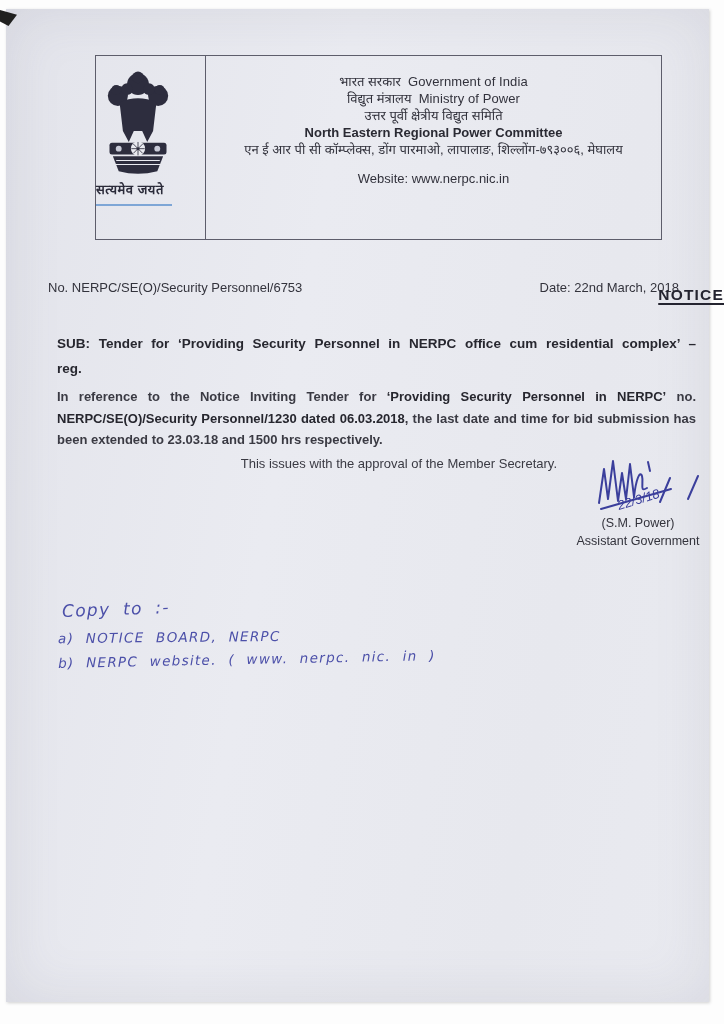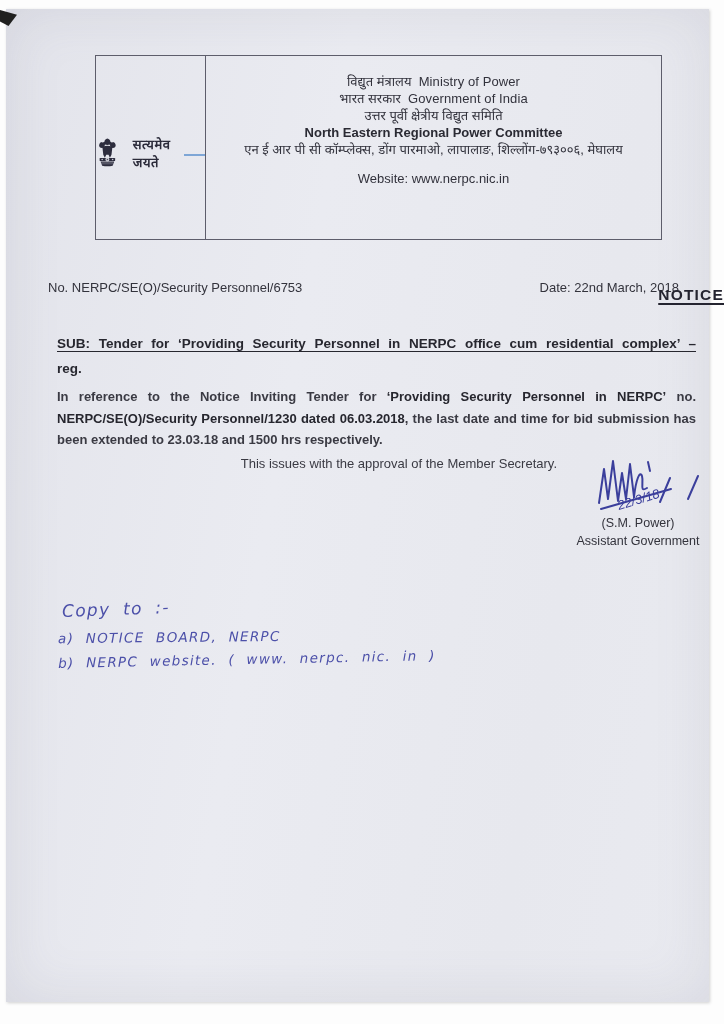--- a/index.html
+++ b/index.html
@@ -20,21 +20,21 @@
     background:#20201f;
     clip-path:polygon(0 0,100% 30%,50% 100%,0 72%);
   }
   
   .letterhead {
     position:absolute; left:95px; top:55px; width:567px; height:185px;
     border:1px solid #5d5d6b; display:flex;
   }
   .emblem-cell {
     width:110px; border-right:1px solid #5d5d6b; flex:none;
-    display:flex; flex-direction:row; align-items:center; padding-top:8px;gap:14px;
+    display:flex; flex-direction:column; padding-top:8px;
   }
   .motto { font-size:13px; font-weight:bold; color:#2b2b3a; margin-top:2px; letter-spacing:0.5px; }
   .motto-underline { width:76px; border-bottom:2px solid #7ea6d6; margin-top:6px; }
   .head-text {
     flex:1; text-align:center; padding-top:17px;
     font-size:13px; line-height:17px; color:#32323c;
   }
   .head-text .en { letter-spacing:0.1px; }
   .hl-bold { font-weight:bold; color:#2a2a33; }
   .head-gap { height:12px; }
@@ -47,21 +47,21 @@
   .notice-title {
     position:absolute; left:0; top:286px; width:724px; text-align:right;
     font-size:15.5px; font-weight:bold; color:#242430; letter-spacing:1.2px;
     text-decoration:underline; text-underline-offset:3px; text-decoration-thickness:2px;
   }
   
   .subject {
     position:absolute; left:57px; top:331px; width:639px;
     font-size:13.5px; font-weight:bold; color:#27272f; line-height:25px;
   }
-  .subject-l1 { text-align:justify; text-align-last:justify; text-decoration:underline; text-underline-offset:3px; }
+  .subject-l1 { text-align:justify; text-align-last:justify; text-underline-offset:3px; }
   .subject-l2 { text-align:left; text-underline-offset:3px; }
   
   .para1 {
     position:absolute; left:57px; top:386px; width:639px;
     font-size:13px; line-height:21.5px; text-align:justify; color:#3a3a43;font-weight:bold;
   }
   .para1 b { color:#26262e; }
   .para2 {
     position:absolute; left:57px; top:456px; width:500px;
     font-size:13px; color:#3a3a43;text-align:right;
@@ -113,22 +113,22 @@
         </g>
         <circle cx="50" cy="101" r="1.8" fill="#2d2d3e"></circle>
         <circle cx="27" cy="101" r="3.5" fill="#c9cbd8"></circle>
         <circle cx="73" cy="101" r="3.5" fill="#c9cbd8"></circle>
         <path d="M24 115 H76 M23 120 H77" stroke="#e9eaf0" stroke-width="1.2" fill="none"></path>
       </svg>
       <div class="motto">सत्यमेव जयते</div>
       <div class="motto-underline"></div>
     </div>
     <div class="head-text">
+      <div><span>भारत  सरकार</span>&nbsp; <span class="en">Government of India</span></div>
       <div><span>विद्युत  मंत्रालय</span>&nbsp; <span class="en">Ministry of Power</span></div>
-      <div><span>भारत  सरकार</span>&nbsp; <span class="en">Government of India</span></div>
       <div>उत्तर  पूर्वी  क्षेत्रीय  विद्युत  समिति</div>
       <div class="hl-bold">North Eastern Regional Power Committee</div>
       <div>एन ई आर पी सी कॉम्प्लेक्स, डोंग पारमाओ, लापालाङ, शिल्लोंग-७९३००६, मेघालय</div>
       <div class="head-gap"></div>
       <div>Website: www.nerpc.nic.in</div>
     </div>
   </div>
 
   <div class="ref-row">
     <span>No. NERPC/SE(O)/Security Personnel/6753</span>

